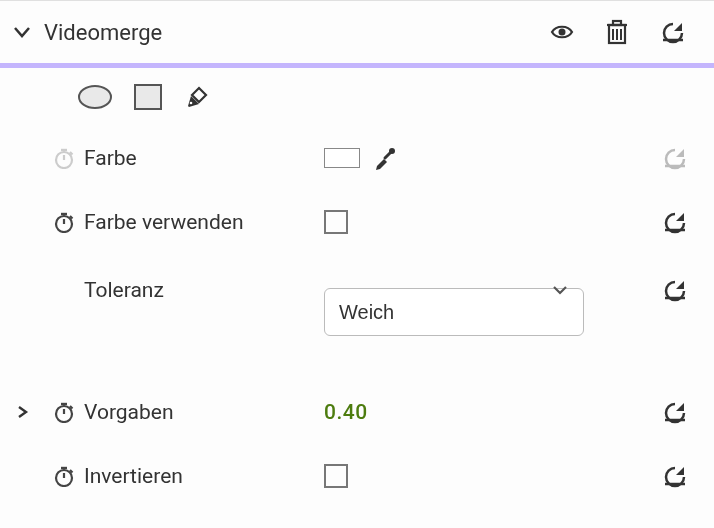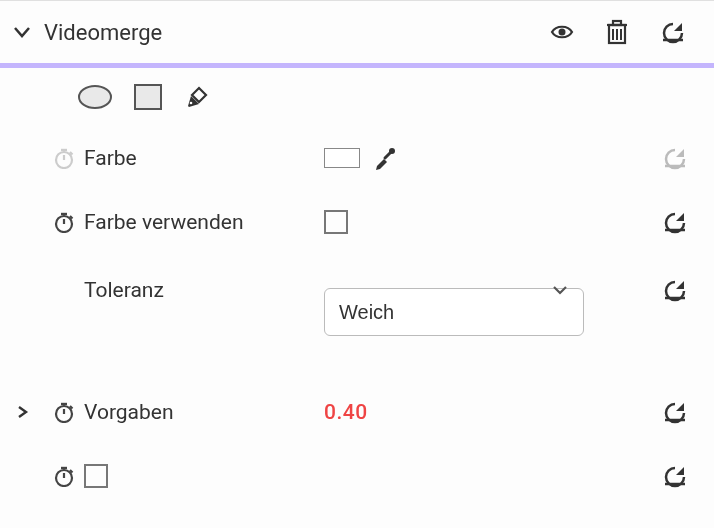--- a/index.html
+++ b/index.html
@@ -40,21 +40,21 @@
     border: 1px solid #bbb; border-radius: 6px;
     background: #fff; color: #333;
     appearance: none;
     margin-top: 44px;
   }
   .select-wrap { position: relative; width: 260px; }
   .select-wrap .caret {
     position: absolute; right: 16px; top: 50%; transform: translateY(-50%);
     pointer-events: none;
   }
-  .val-blue { color: #ef4444; font-weight: 500; letter-spacing: .5px; }
+  .val-blue { color: #4d7c0f; font-weight: 500; letter-spacing: .5px; }
   .spacer { height: 54px; }
 </style>
 </head>
 <body>
 
 <svg width="0" height="0" style="position:absolute">
   <defs>
     <g id="i-reset">
       <path d="M13 4 a9 9 0 1 0 9 9" fill="none" stroke="#333" stroke-width="2.5"></path>
       <path d="M22 3 l0 8 l-8 0 z" fill="#333"></path>
@@ -216,20 +216,21 @@
     </div>
   </div>
 
   <div class="row">
     <div class="col-arrow"></div>
     <div class="col-stop">
       <svg width="22" height="22">
           <use href="#i-stopwatch"></use>
         </svg>
     </div>
+    <div class="col-label">Invertieren</div>
     <div class="col-ctrl">
       <div class="checkbox"></div>
     </div>
     <div class="col-reset">
       <svg width="26" height="24">
           <use href="#i-reset"></use>
         </svg>
     </div>
   </div>
 

